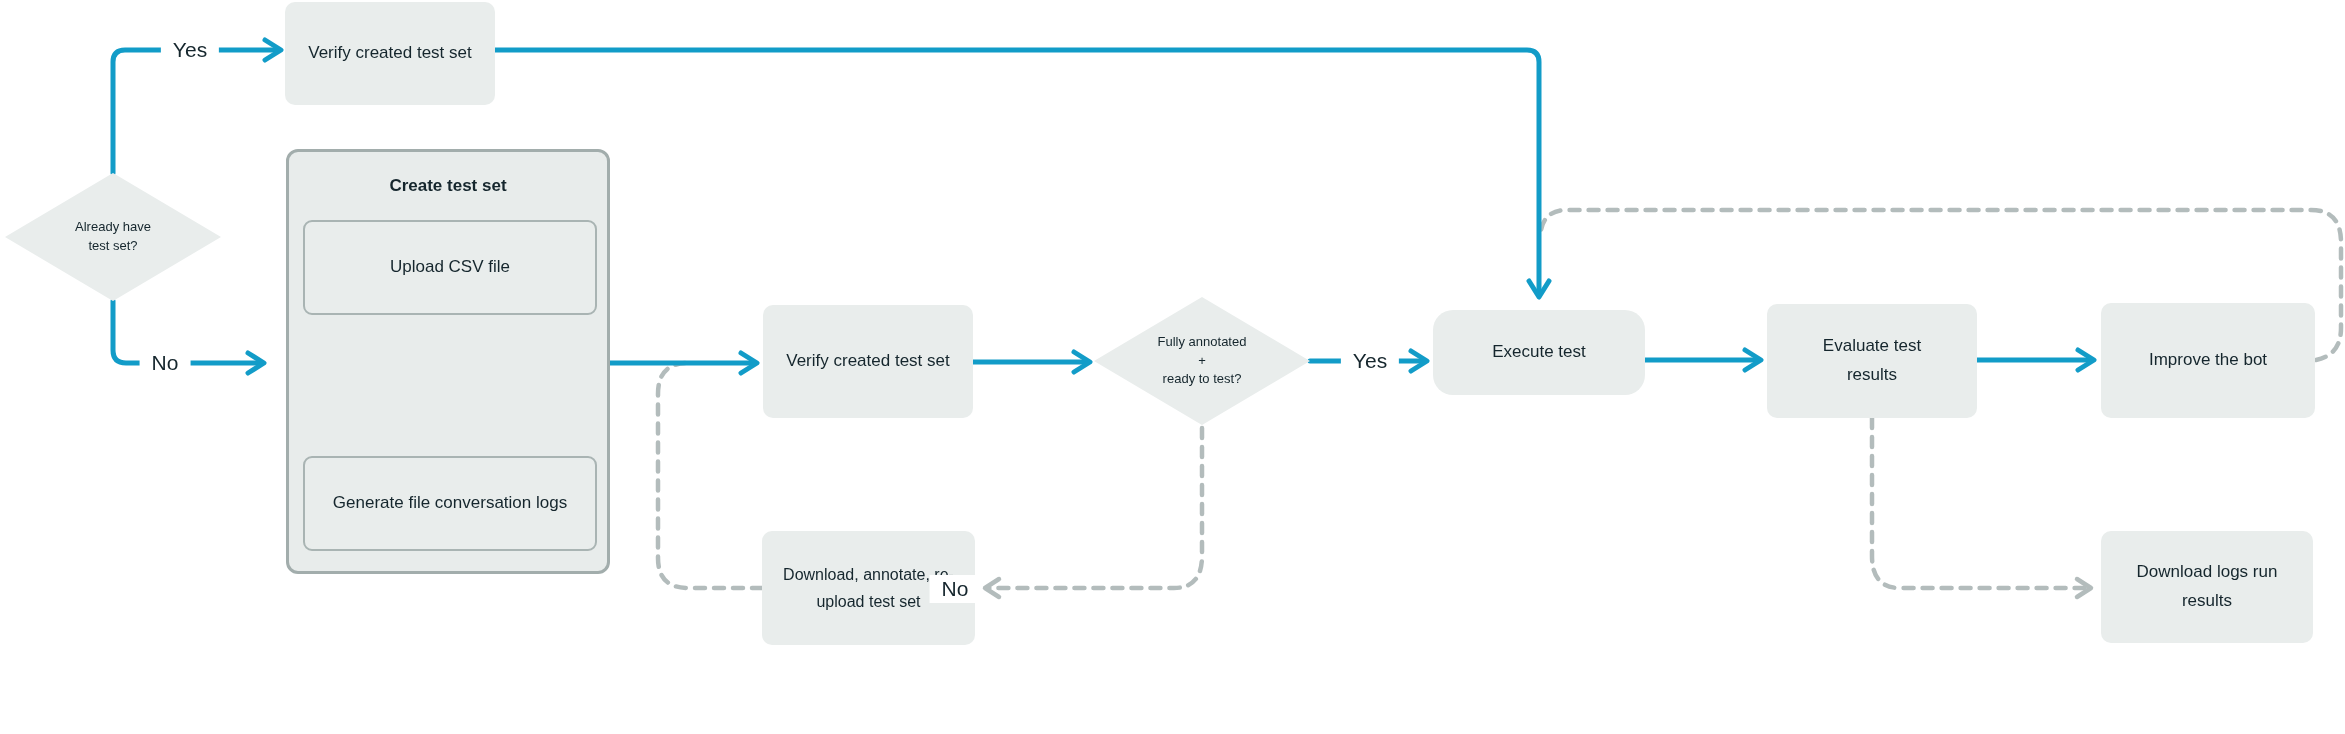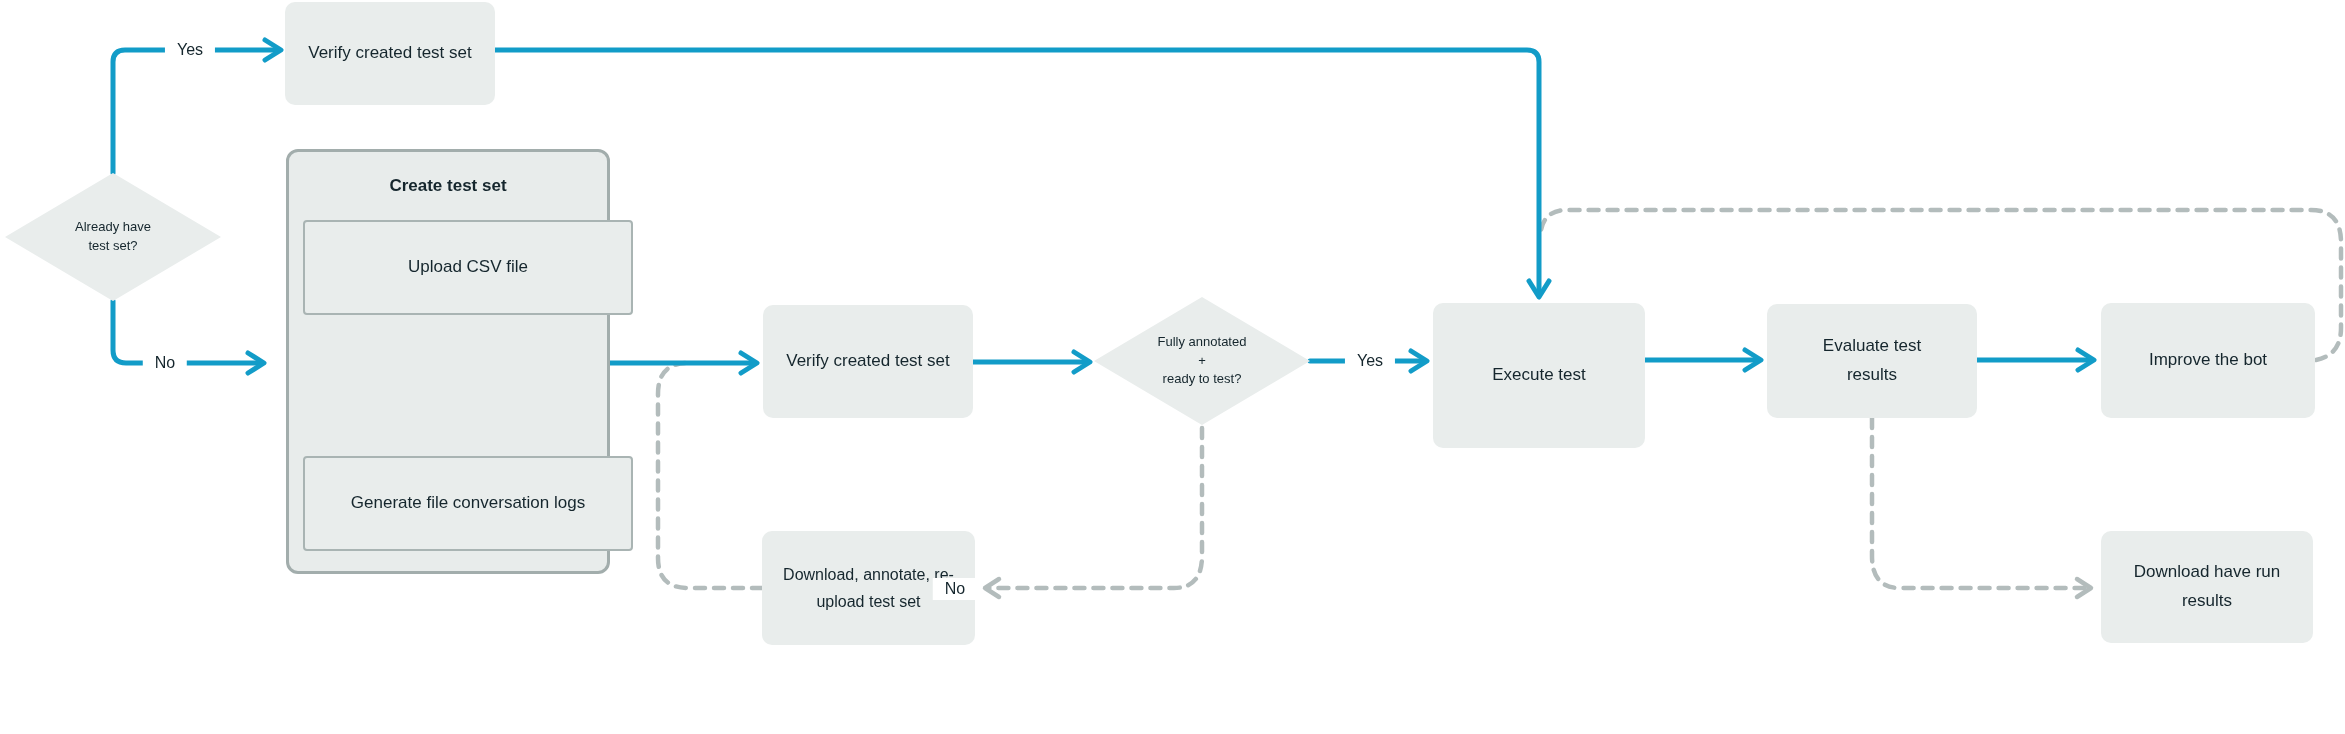--- a/index.html
+++ b/index.html
@@ -22,28 +22,28 @@
 
   .diamond { position:absolute; box-sizing:border-box; background:var(--node_fill);
              clip-path:polygon(50% 0, 100% 50%, 50% 100%, 0 50%);
              display:flex; align-items:center; justify-content:center; text-align:center;
              white-space:pre-line; color:var(--text); font-size:13px; line-height:1.45; }
 
   .group { position:absolute; box-sizing:border-box; background:var(--container_fill);
            border:3px solid var(--container_border); border-radius:12px;margin-left:17px; }
   .group-title { position:absolute; left:0; right:0; top:24px; text-align:center;
                  font-weight:bold; font-size:17px; color:var(--text); }
-  .opt { position:absolute; left:14px; width:330px; height:95px; box-sizing:border-box;
-         background:var(--node_fill); border:2px solid var(--option_border); border-radius:4px;
+  .opt { position:absolute; left:14px; width:294px; height:95px; box-sizing:border-box;
+         background:var(--node_fill); border:2px solid var(--option_border); border-radius:9px;
          display:flex; align-items:center; justify-content:center; text-align:center;
          color:var(--text); font-size:17px; line-height:1.7; }
   .opt .lbl { display:inline-block; max-width:250px; }
 
   .edge-label { position:absolute; transform:translate(-50%,-50%); background:#fff;
-                padding:2px 12px; font-size:16px; color:var(--text); white-space:nowrap; }
+                padding:2px 12px; font-size:21px; color:var(--text); white-space:nowrap; }
 </style>
 </head>
 <body>
 
 <div id="canvas">
 
   <svg id="wires" viewBox="0 0 2345 734">
     <defs>
       <marker id="m-teal" markerUnits="userSpaceOnUse" markerWidth="26" markerHeight="26" viewBox="0 0 26 26" refX="19" refY="13" orient="auto">
         <path d="M5,3 L21,13 L5,23"></path>
@@ -86,38 +86,38 @@
     </div>
     <div class="opt" style="top:304px;">
       <span class="lbl">Generate file conversation logs</span>
     </div>
   </div>
 
   <div class="box" style="left:763px; top:305px; width:210px; height:113px;">
     <span class="lbl">Verify created test set</span>
   </div>
 
-  <div class="box" style="left:1433px; top:303px; width:212px; height:145px;">
+  <div class="box" style="left:1433px; top:310px; width:212px; height:85px;border-radius:20px;">
     <span class="lbl">Execute test</span>
   </div>
 
   <div class="box" style="left:2101px; top:303px; width:214px; height:115px;">
     <span class="lbl">Improve the bot</span>
   </div>
 
   <div class="box" style="left:1767px; top:304px; width:210px; height:114px;">
     <span class="lbl narrow-150">Evaluate test results</span>
   </div>
 
   <div class="box small-font" style="left:762px; top:531px; width:213px; height:114px;">
     <span class="lbl">Download, annotate, re-upload test set</span>
   </div>
 
   <div class="box" style="left:2101px; top:531px; width:212px; height:112px;">
-    <span class="lbl narrow-165">Download have run results</span>
+    <span class="lbl narrow-165">Download logs run results</span>
   </div>
 
   <div class="edge-label" style="left:190px; top:50px;">Yes</div>
   <div class="edge-label" style="left:165px; top:363px;">No</div>
   <div class="edge-label" style="left:1370px; top:361px;">Yes</div>
   <div class="edge-label" style="left:955px; top:589px;">No</div>
 
 </div>
 
 </body></html>

